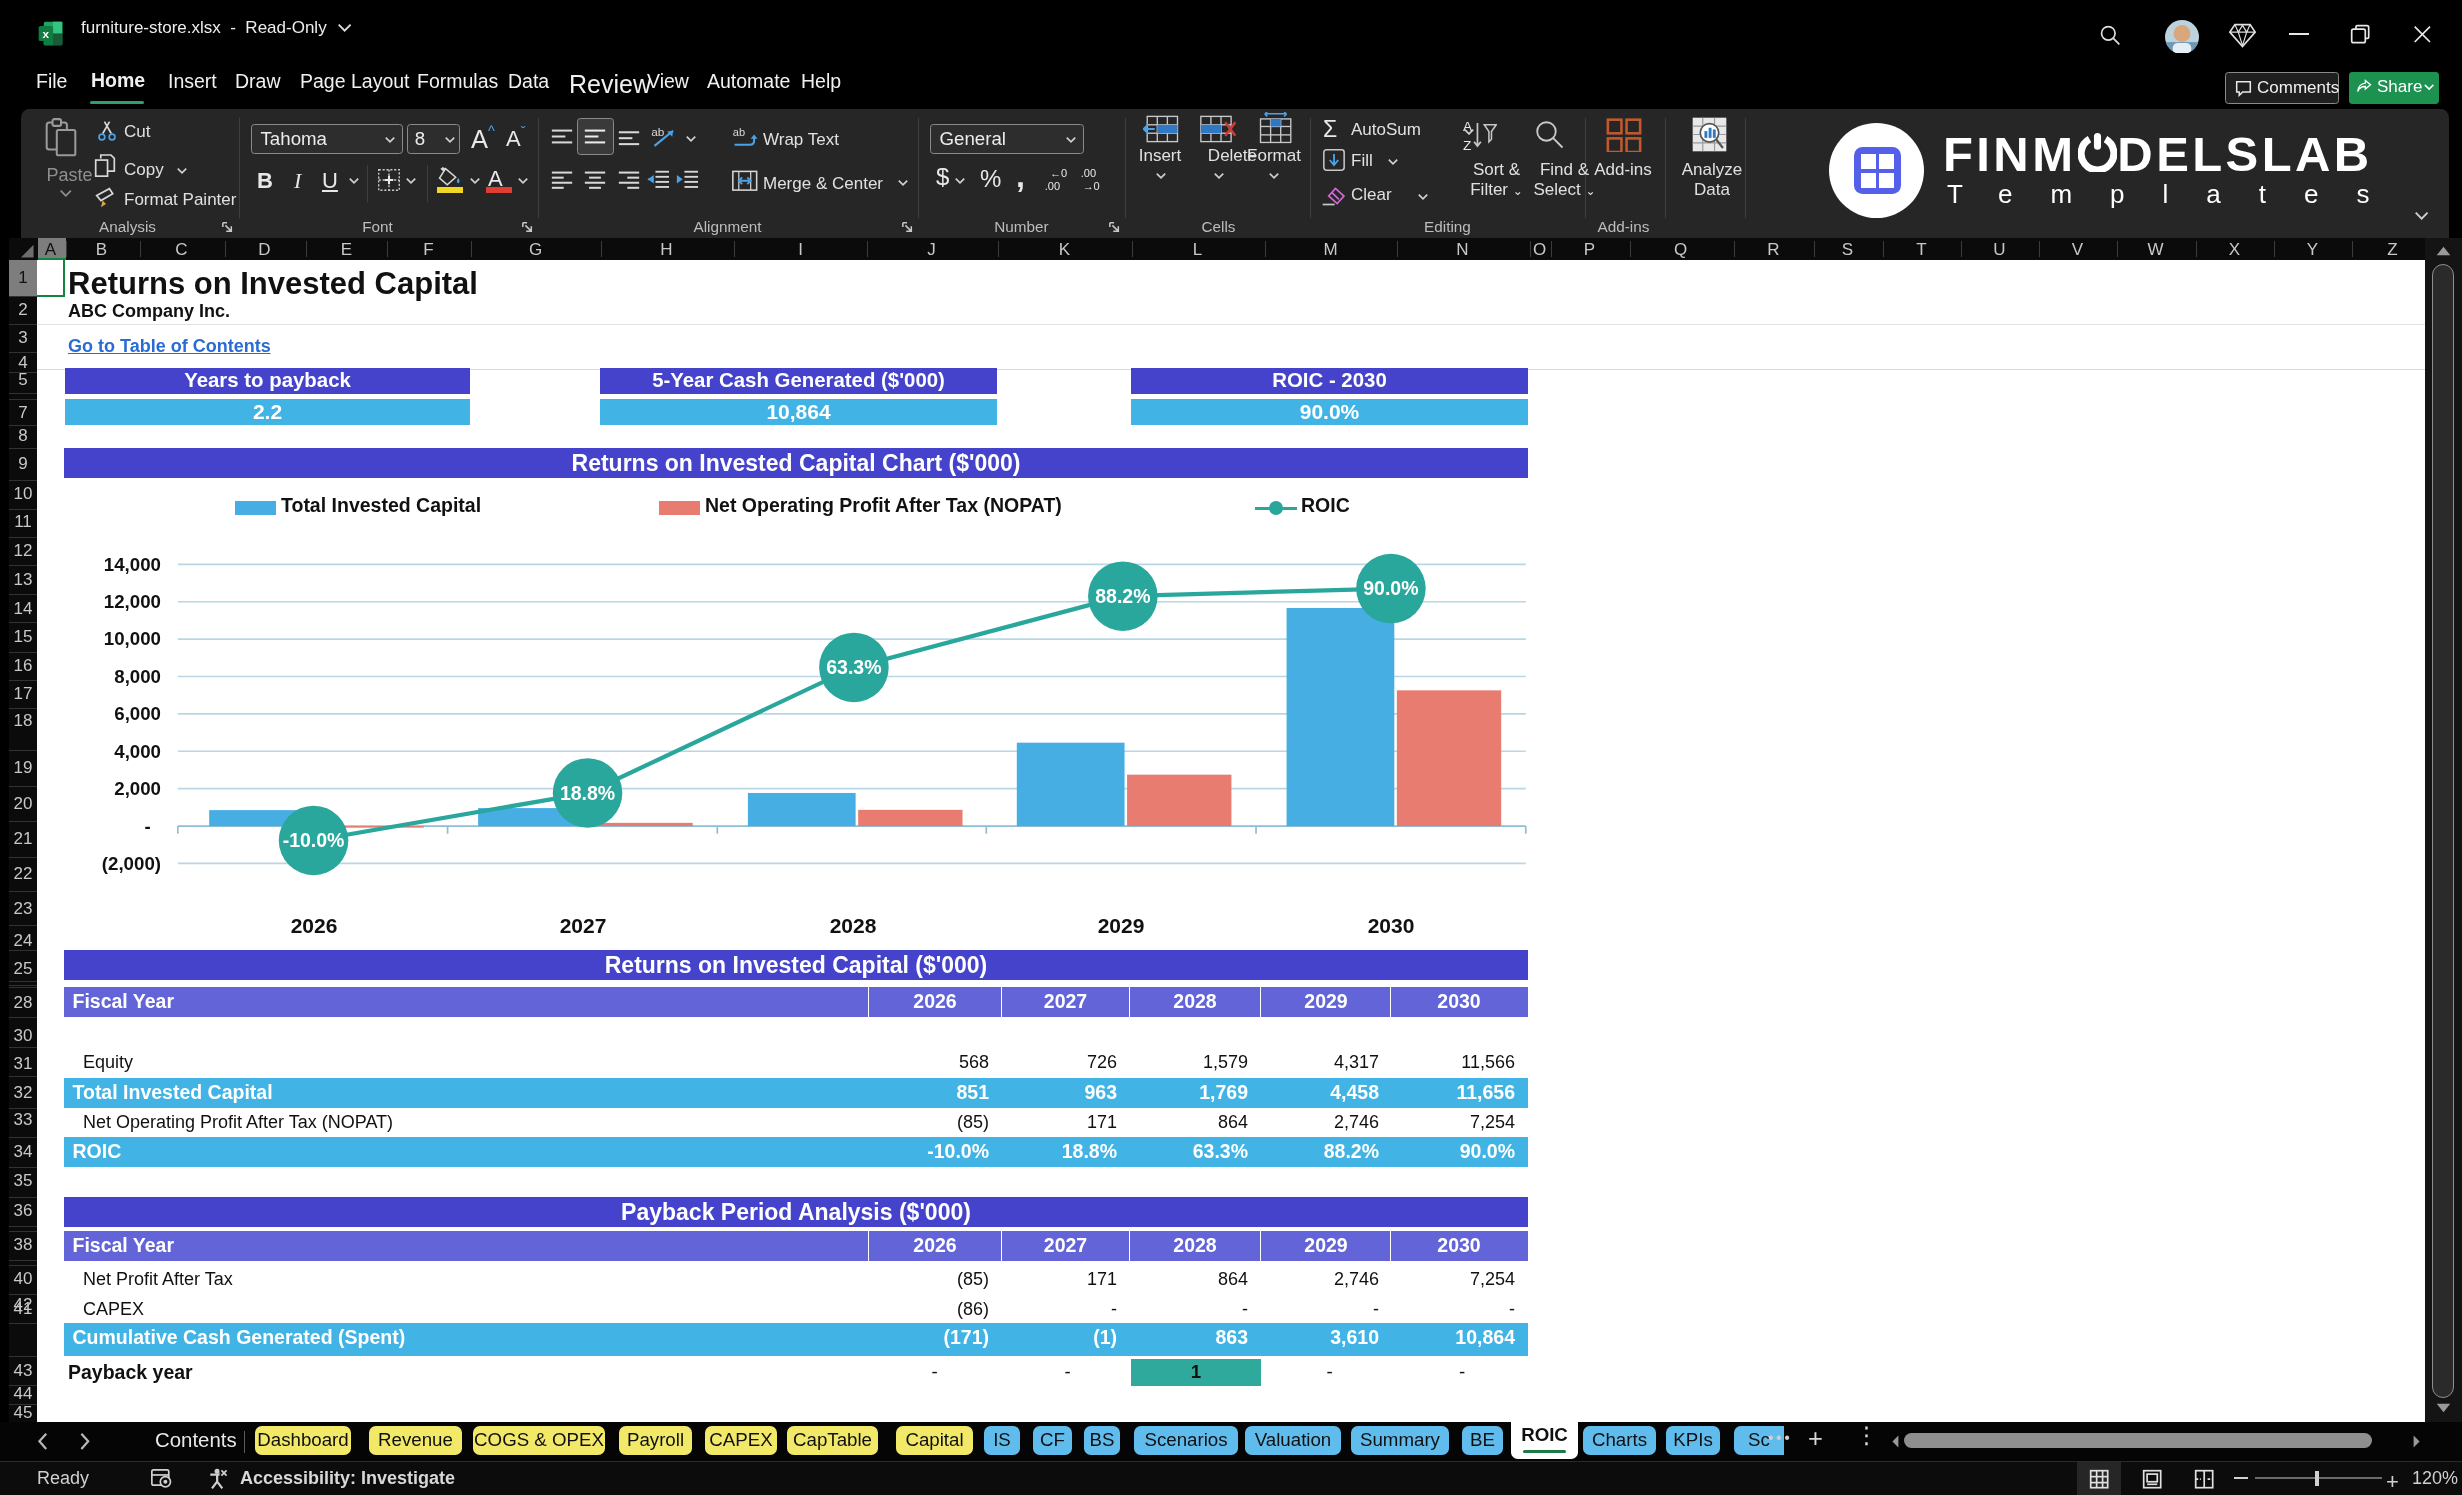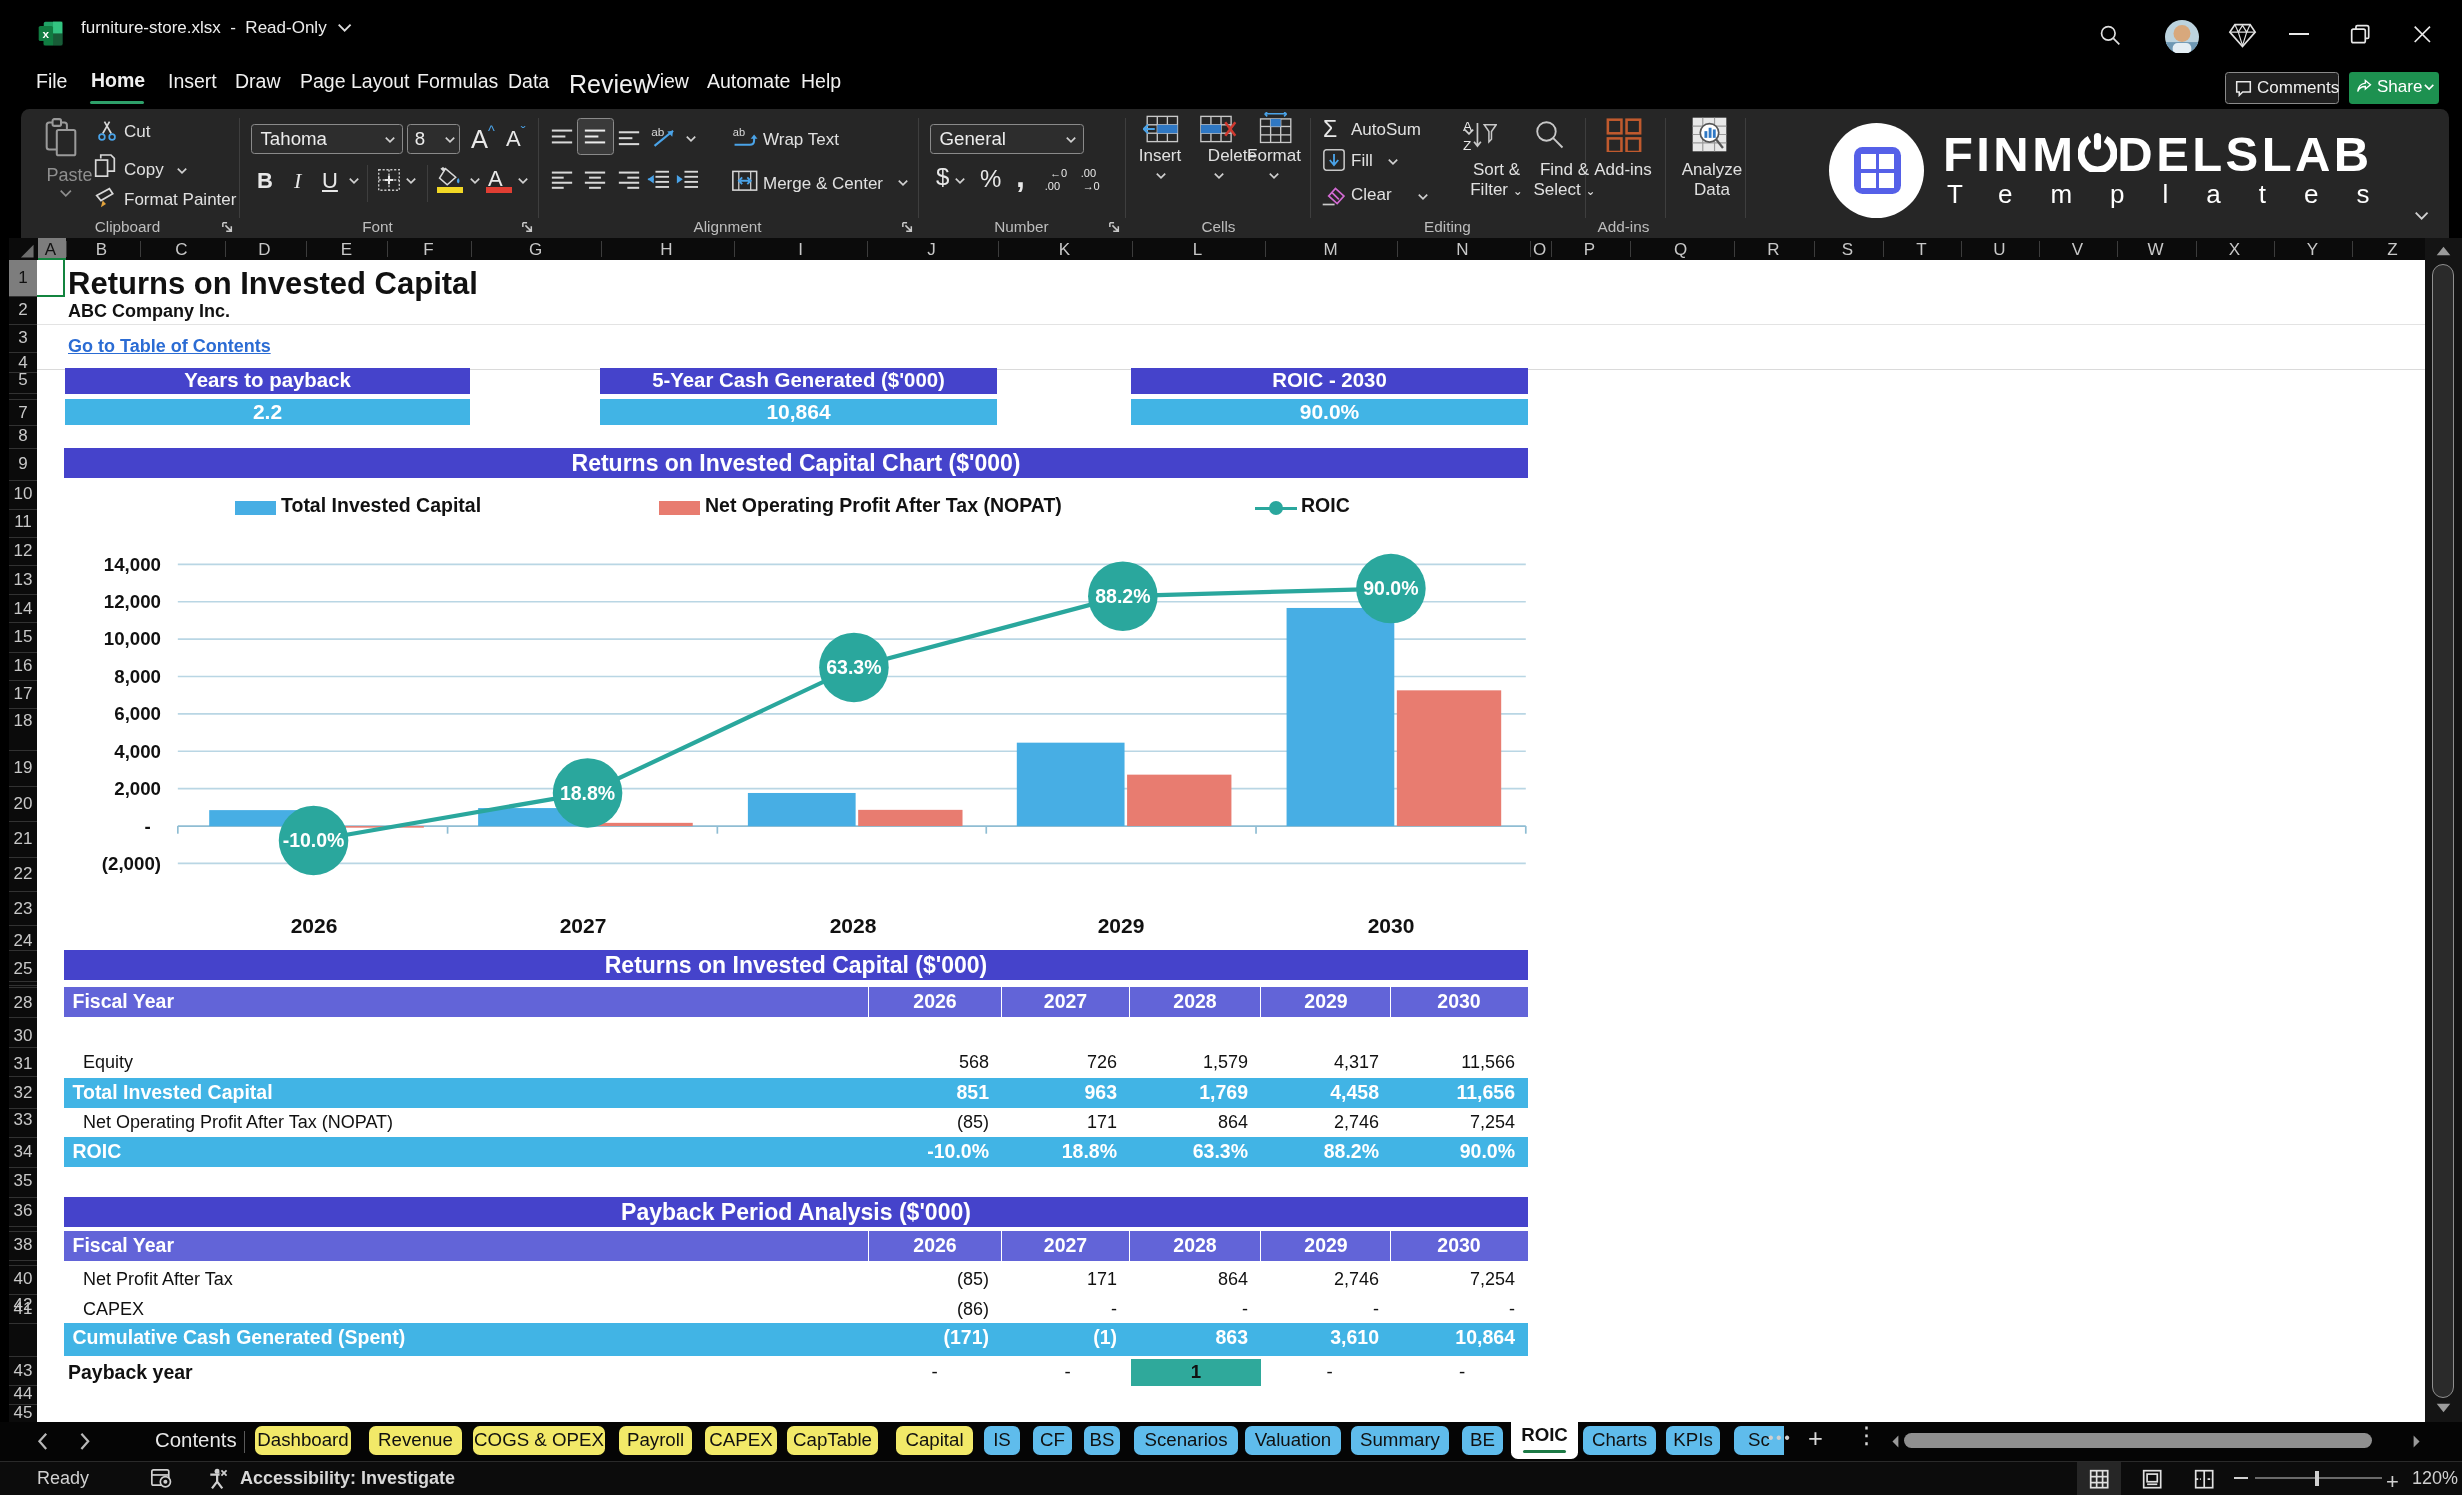--- a/index.html
+++ b/index.html
@@ -140,21 +140,21 @@
 
     <div class="gsep" style="left:218px;"></div>
     <div class="gsep" style="left:517px;"></div>
     <div class="gsep" style="left:897px;"></div>
     <div class="gsep" style="left:1104px;"></div>
     <div class="gsep" style="left:1289px;"></div>
     <div class="gsep" style="left:1564px;"></div>
     <div class="gsep" style="left:1644px;"></div>
     <div class="gsep" style="left:1724px;"></div>
 
-    <div class="glab" style="left:47px;width:119px;">Clipboard</div>
+    <div class="glab" style="left:47px;width:119px;">Analysis</div>
     <div class="glab" style="left:297px;width:119px;">Font</div>
     <div class="glab" style="left:647px;width:119px;">Alignment</div>
     <div class="glab" style="left:941px;width:119px;">Number</div>
     <div class="glab" style="left:1138px;width:119px;">Cells</div>
     <div class="glab" style="left:1367px;width:119px;">Editing</div>
     <div class="glab" style="left:1543px;width:119px;">Add-ins</div>
 
     <svg class="lnch" style="left:201px;" width="12.7" height="12.7" viewBox="0 0 15 15">
         <path d="M1 1 h5 M1 1 v5 M4 4 l7 7 M11 5 v6 h-6" stroke="#c8c8c8" stroke-width="1.8" fill="none"></path>
       </svg>

